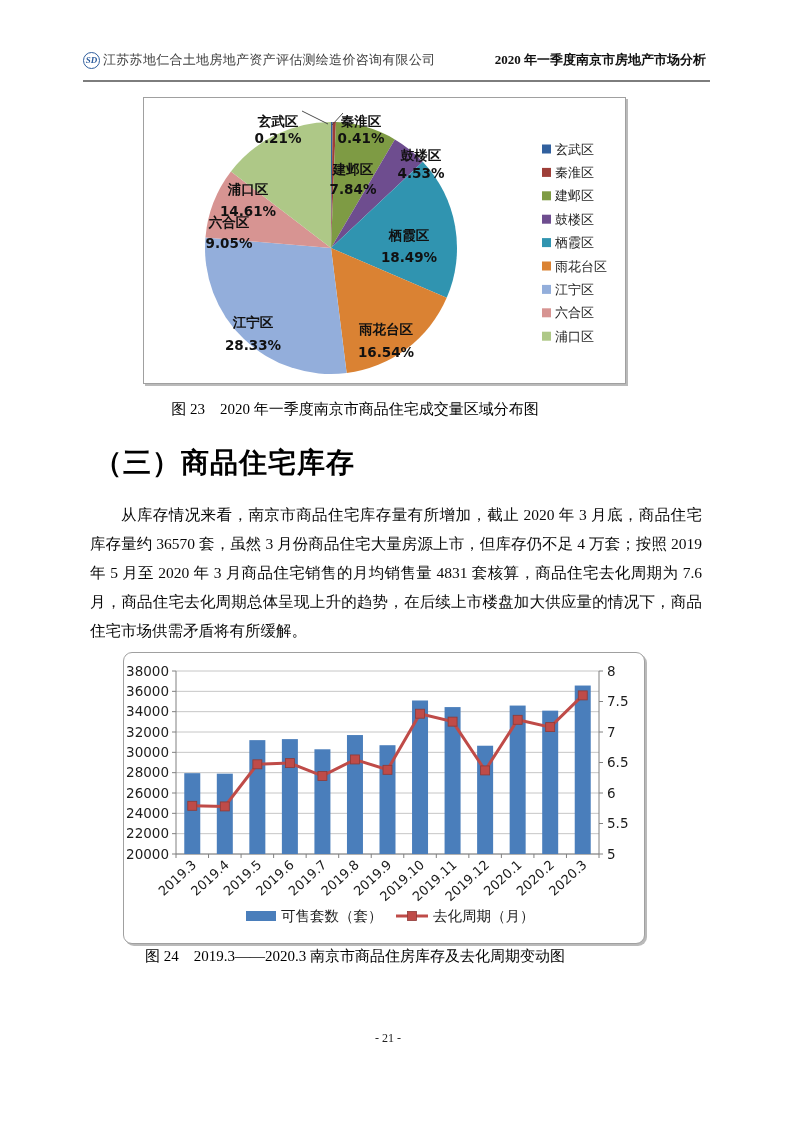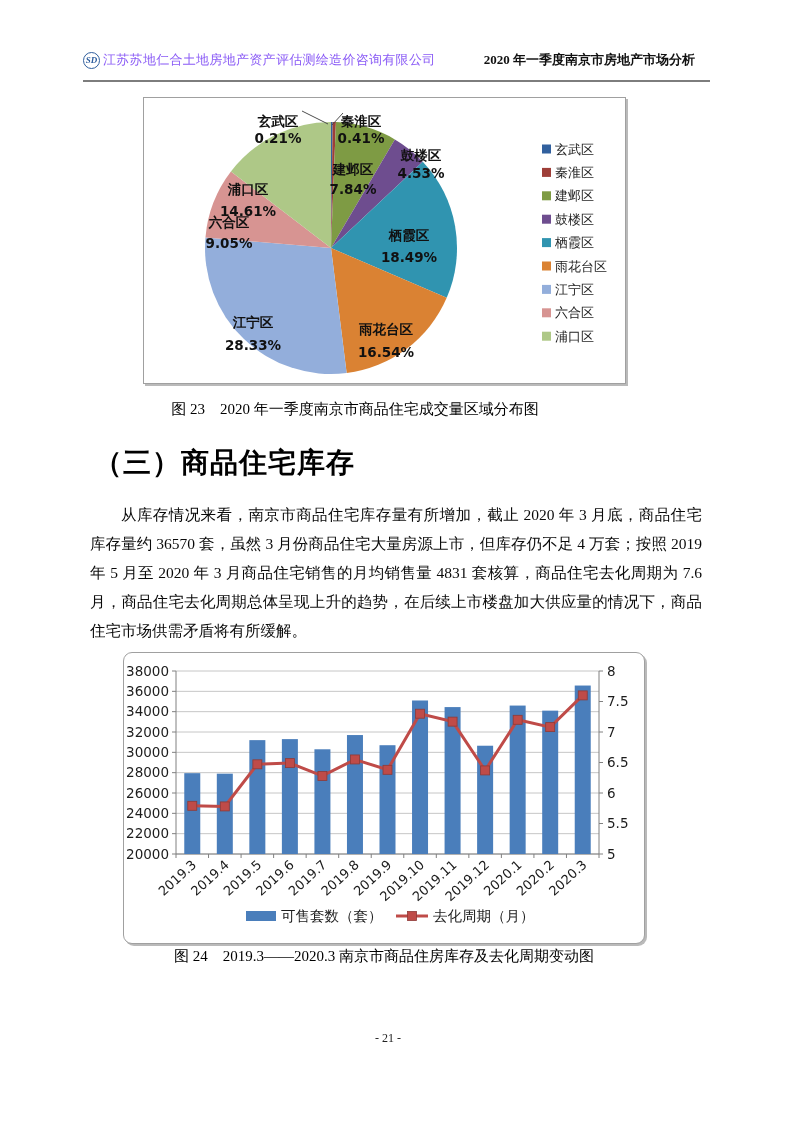--- a/index.html
+++ b/index.html
@@ -12,35 +12,35 @@
     overflow:hidden;
   }
   
   #hdr{position:absolute;left:83px;top:46px;width:627px;height:34px;
        border-bottom:2px solid #7d7d7d;}
   #logo{position:absolute;left:0px;top:6px;width:15px;height:15px;
         border:1.3px solid #2f5e9e;border-radius:50%;
         color:#2f5e9e;font-family:"Liberation Serif",serif;
         font-size:9px;font-style:italic;font-weight:bold;
         text-align:center;line-height:15px;}
-  #hdr-company{position:absolute;left:20px;top:5px;font-size:13px;color:#8b5cf6;
+  #hdr-company{position:absolute;left:20px;top:5px;font-size:13px;color:#404040;
         letter-spacing:0.3px;white-space:nowrap;}
-  #hdr-title{position:absolute;right:15px;top:5px;font-size:13px;font-weight:bold;
+  #hdr-title{position:absolute;right:4px;top:5px;font-size:13px;font-weight:bold;
         color:#111;white-space:nowrap;}
   
   .figbox{position:absolute;background:#fff;border:1px solid #a0a0a0;
         box-shadow:2px 2px 0 rgba(130,130,130,.55);}
   #pie-box{left:143px;top:97px;width:481px;height:285px;}
   #combo-box{left:123px;top:652px;width:520px;height:290px;border-radius:9px;}
   svg text{font-family:"DejaVu Sans","Liberation Sans",sans-serif;}
   
   .caption{position:absolute;left:0;width:710px;text-align:center;
         font-size:15px;color:#000;}
   #cap23{top:400px;}
-  #cap24{top:947px;padding-left:29px;}
+  #cap24{top:947px;}
   #sec-head{position:absolute;left:94px;top:444px;font-size:28px;font-weight:bold;
         font-family:"Liberation Sans",sans-serif;letter-spacing:1px;color:#000;}
   #body-par{position:absolute;left:90px;top:500px;width:612px;
         font-size:15.5px;line-height:29px;text-align:justify;
         text-indent:2em;color:#0a0a0a;}
   #pgnum{position:absolute;left:8px;top:1031px;width:760px;text-align:center;
         font-size:12px;color:#222;}
 </style>
 </head>
 <body>

